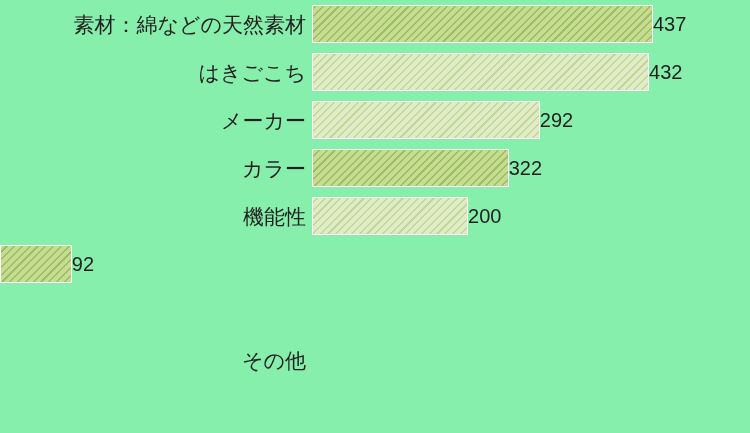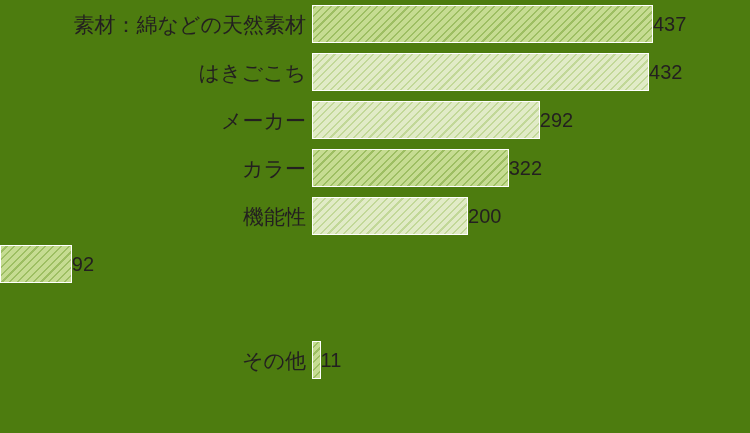--- a/index.html
+++ b/index.html
@@ -11,21 +11,21 @@
     width: 750px;
     height: 433px;
     font-family: "Liberation Sans", "DejaVu Sans", sans-serif;
     overflow: hidden;
   }
 
   #chart-root {
     position: relative;
     width: 750px;
     height: 433px;
-    background: #4d7c0f;
+    background: #86efac;
   }
 
   .bar-row {
     position: relative;
     display: flex;
     align-items: center;
     height: 48px;
     width: 750px;
   }
 
@@ -138,19 +138,15 @@
       <div class="bar tone-dark" style="width: 71.7895px;"></div>
       <div class="bar-value">92</div>
     </div>
   </div>
 
   <div class="bar-row">
   </div>
 
   <div class="bar-row">
     <div class="cat-label">その他</div>
-    <div class="bar-area">
-      <div class="bar tone-dark" style="width: 8.58352px;"></div>
-      <div class="bar-value">11</div>
-    </div>
   </div>
 
 </div>
 
 </body></html>

